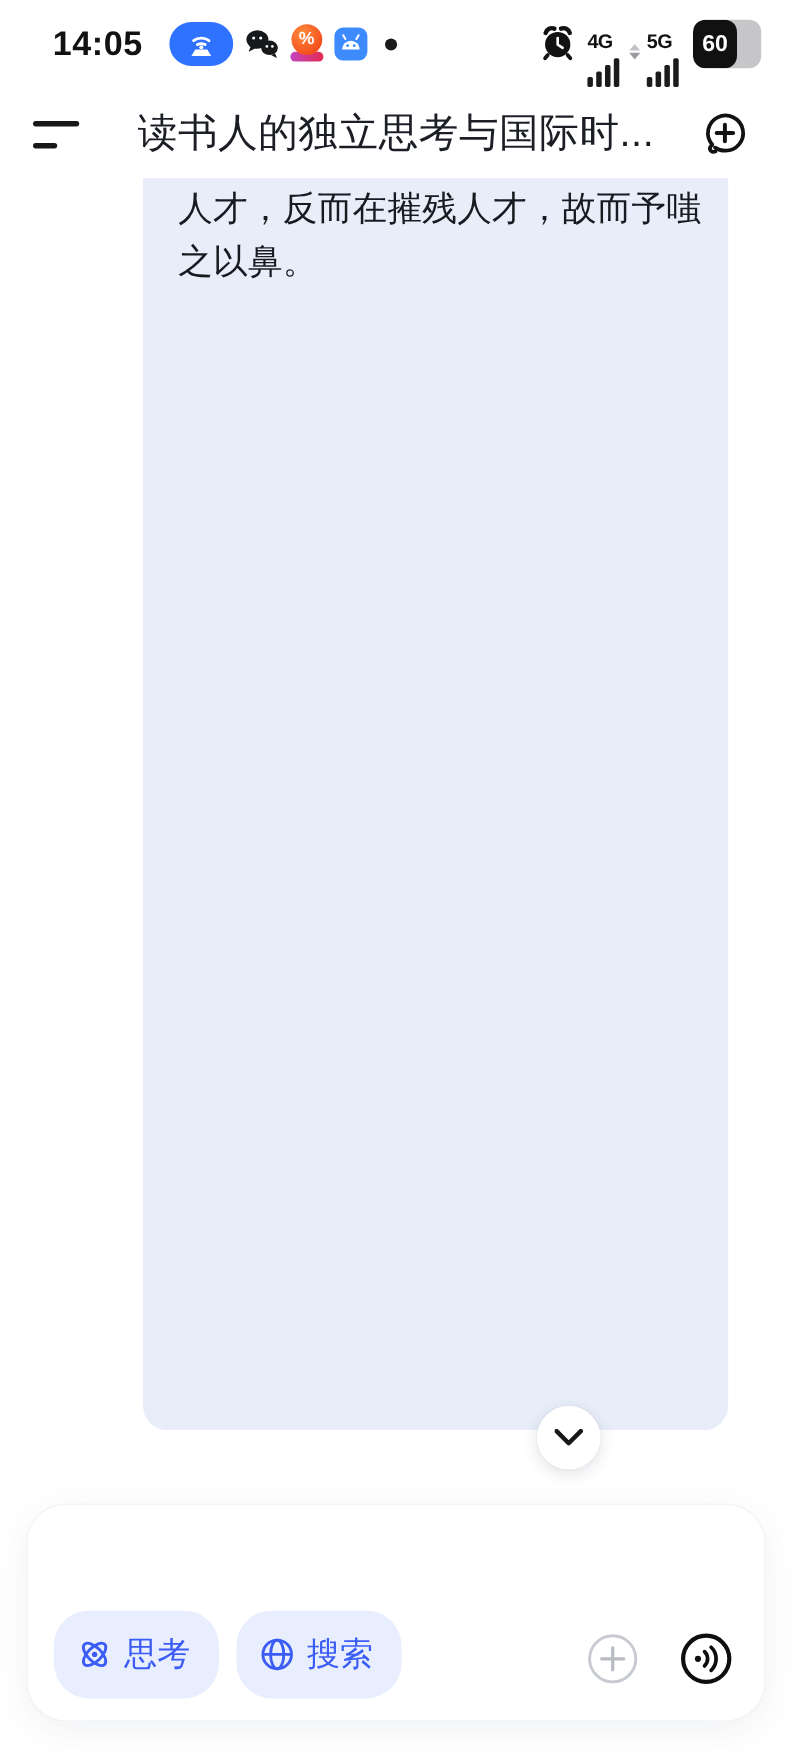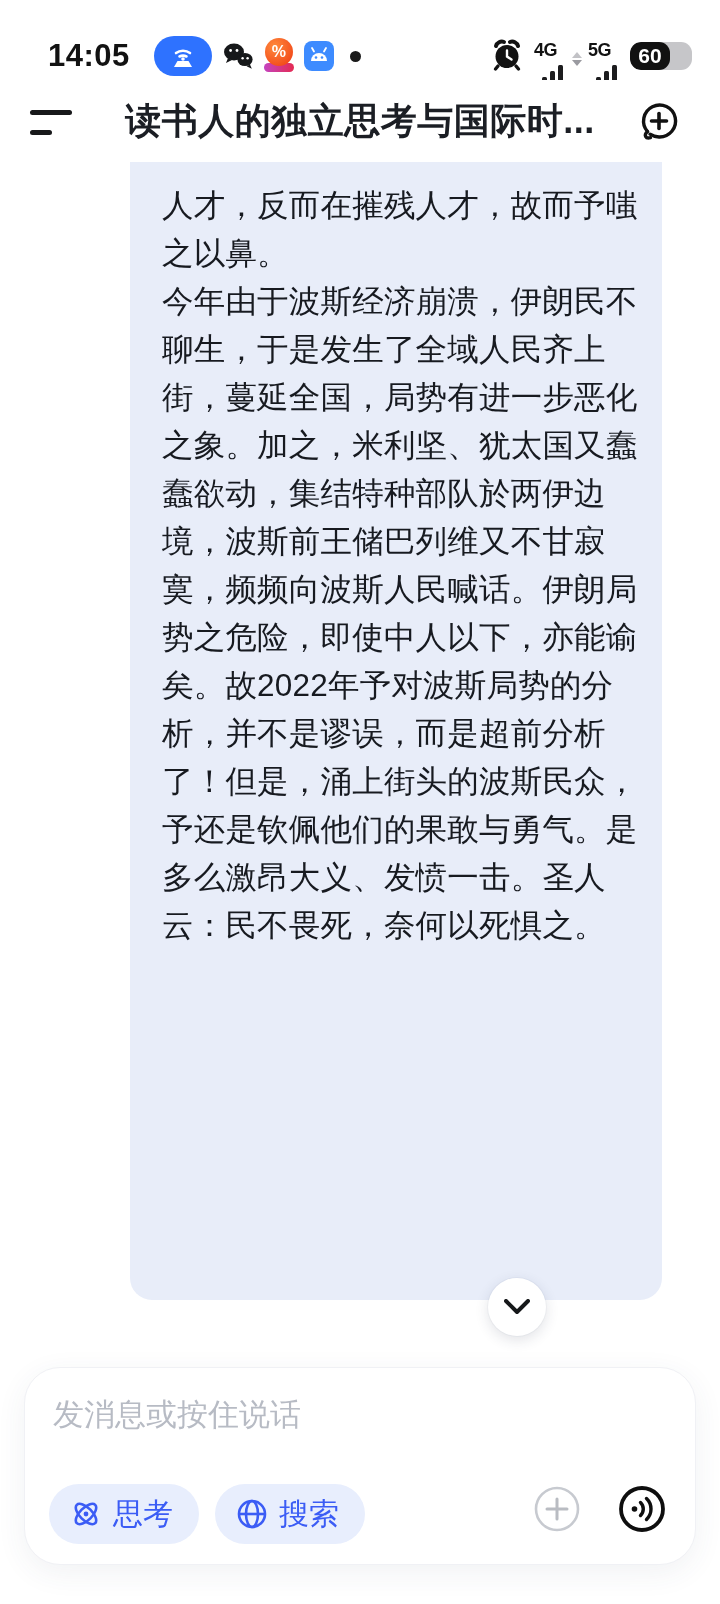--- a/index.html
+++ b/index.html
@@ -5,21 +5,21 @@
   * { margin:0; padding:0; box-sizing:border-box; }
   html,body { background:#e0e0e0; }
   body { font-family:"Liberation Sans","DejaVu Sans",sans-serif; }
   .screen{
     position:relative; width:720px; height:1604px; margin:0 auto;
     background:#ffffff; overflow:hidden;
   }
 
   
   .status-bar{
-    position:absolute; top:16px; left:0; width:720px; height:80px;
+    position:absolute; top:0; left:0; width:720px; height:80px;
     display:flex; align-items:center; justify-content:space-between;
     padding:0 28px 0 48px; color:#121212;
   }
   .sb-left{ display:flex; align-items:center; gap:10px; }
   .sb-time{ font-size:31px; font-weight:700; letter-spacing:.5px; margin-right:14px; }
   .hotspot-pill{
     width:58px; height:40px; border-radius:20px; background:#2e72ff;
     display:flex; align-items:center; justify-content:center;
   }
   .mini-icon{ display:flex; align-items:center; justify-content:center; }
@@ -43,51 +43,51 @@
   .sb-right{ display:flex; align-items:flex-end; gap:9px; }
   .signal-group{ display:flex; align-items:flex-end; gap:4px; height:32px;flex-direction:column; }
   .net-label{ font-size:18px; font-weight:700; align-self:flex-start; margin-top:-2px; letter-spacing:-.5px; }
   .bars{ display:flex; align-items:flex-end; gap:3px; }
   .bars span{ width:5px; background:#1c1c1e; border-radius:1.5px; display:block; }
   .b1{height:9px;} .b2{height:14px;} .b3{height:20px;} .b4{height:26px;}
   .updown{ display:flex; flex-direction:column; gap:2px; align-items:center; margin-bottom:8px; margin-right:-3px;}
   .tri-up{ width:0;height:0;border-left:5px solid transparent;border-right:5px solid transparent;border-bottom:6px solid #c2c2c6;}
   .tri-down{ width:0;height:0;border-left:5px solid transparent;border-right:5px solid transparent;border-top:6px solid #9a9aa0;}
   .battery{
-    position:relative; width:62px; height:28px; border-radius:11px; overflow:hidden;
+    position:relative; width:62px; height:44px; border-radius:11px; overflow:hidden;
     background:#c6c6c9; margin-left:4px; align-self:center;
   }
   .battery-fill{
     position:absolute; left:0; top:0; bottom:0; width:40px; background:#111;
     display:flex; align-items:center; justify-content:center;
     color:#fff; font-size:21px; font-weight:700; border-radius:11px;
   }
 
   
   .header{
     position:absolute; top:80px; left:0; width:720px; height:82px;
     display:flex; align-items:center; background:#fff;
   }
   .menu-btn{ position:absolute; left:30px; top:24px; width:44px; height:34px; }
   .menu-btn i{ position:absolute; left:0; height:5px; background:#17181a; border-radius:3px; display:block;}
   .menu-line-top{ top:6px; width:42px; }
   .menu-line-bottom{ top:26px; width:22px; }
   .header-title{
-    width:100%; text-align:center; font-size:36px; font-weight:700; color:#1b1e24;
+    width:100%; text-align:center; font-size:36px; font-weight:400; color:#1b1e24;
     letter-spacing:.5px;
   }
   .new-chat-btn{ position:absolute; right:34px; top:14px; width:54px; height:54px;
     display:flex; align-items:center; justify-content:center;}
 
   
   .chat-area{ position:absolute; top:162px; left:0; width:720px; height:1180px; background:#fff; }
   .bubble{
     position:absolute; left:130px; top:0; width:532px; height:1138px;
     background:#e8edf9; border-radius:0 0 22px 22px;
-    padding:19px 22px 0 32px;
+    padding:3px 22px 0 32px;
     color:#171a20; font-size:31.5px; line-height:48px; letter-spacing:.2px;
     overflow:hidden;
   }
   .bubble p{ margin:0; word-break:break-all; }
   .scroll-btn{
     position:absolute; left:488px; top:1116px; width:58px; height:58px; border-radius:50%;
     background:#fff; box-shadow:0 4px 14px rgba(40,50,80,.14), 0 0 0 1px rgba(40,50,80,.03);
     display:flex; align-items:center; justify-content:center;
   }
 
@@ -99,21 +99,21 @@
     box-shadow:0 8px 30px rgba(60,70,100,.07);
   }
   .composer-input{
     position:absolute; left:28px; top:22px; width:600px; height:50px;
     border:none; outline:none; background:transparent;
     font-family:inherit; font-size:31px; color:#1a1d24;
   }
   .composer-input::placeholder{ color:#b7bbc4; }
   .pill-row{ position:absolute; left:24px; bottom:20px; display:flex; gap:16px; }
   .pill{
-    height:60px; border-radius:32px; background:#e8eefd;
+    height:80px; border-radius:32px; background:#e8eefd;
     display:flex; align-items:center; gap:10px; padding:0 26px 0 20px;
     color:#3b5cf5; font-size:30px; font-weight:500;
   }
   .right-controls{ position:absolute; right:28px; bottom:26px; display:flex; align-items:center; gap:36px; }
 </style>
 </head>
 <body>
 
 <div class="screen">
 
@@ -216,32 +216,30 @@
         <path d="M 15.5 37.5 c -4 3.5 -2 7.5 3 6.2" fill="none" stroke="#121212" stroke-width="3.4" stroke-linecap="round"></path>
         <line x1="27" y1="19.5" x2="27" y2="34.5" stroke="#121212" stroke-width="3.6" stroke-linecap="round"></line>
         <line x1="19.5" y1="27" x2="34.5" y2="27" stroke="#121212" stroke-width="3.6" stroke-linecap="round"></line>
       </svg>
     </span>
   </div>
 
   <div class="chat-area">
     <div class="bubble">
       <p>人才，反而在摧残人才，故而予嗤之以鼻。</p>
-      <p>今年由于波斯经济崩溃，伊朗民不聊生，于是发生了全域人民齐上街，蔓延全国，局势有进一步恶化之象。加之，米利坚、犹太国又蠢蠢欲动，集结特种部队於两伊边境，波斯前王储巴列维又不甘寂寞，频频向波斯人民喊话。伊朗局势之危险，即使中人以下，亦能谕矣。故2022年予对波斯局势的分析，并不是谬误，而是超前分析了！但是，涌上街头的波斯民众，予还是钦佩他们的果敢与勇气。是多么激昂大义、发愤一击。圣人云：民不畏死，奈何以死惧之。</p>
     </div>
 
     <div class="scroll-btn">
       <svg width="26" height="16" viewBox="0 0 26 16">
         <polyline points="2,2 13,13 24,2" fill="none" stroke="#16181a" stroke-width="4" stroke-linecap="round" stroke-linejoin="round"></polyline>
       </svg>
     </div>
   </div>
 
   <div class="composer">
-    <input class="composer-input" type="text" value="" placeholder="发消息或按住说话" style="">
 
     <div class="pill-row">
       <div class="pill">
         <svg width="34" height="34" viewBox="0 0 34 34">
           <ellipse cx="17" cy="17" rx="13" ry="6.2" fill="none" stroke="#3b5cf5" stroke-width="2.6" transform="rotate(45 17 17)"></ellipse>
           <ellipse cx="17" cy="17" rx="13" ry="6.2" fill="none" stroke="#3b5cf5" stroke-width="2.6" transform="rotate(-45 17 17)"></ellipse>
           <circle cx="17" cy="17" r="2.4" fill="#3b5cf5"></circle>
         </svg>
         <span>思考</span>
       </div>

